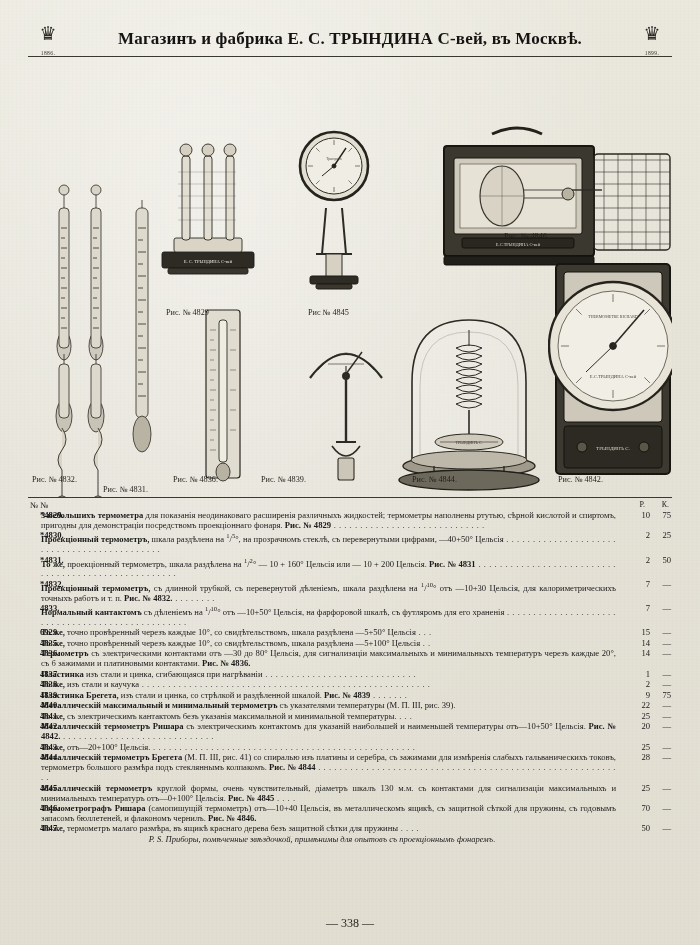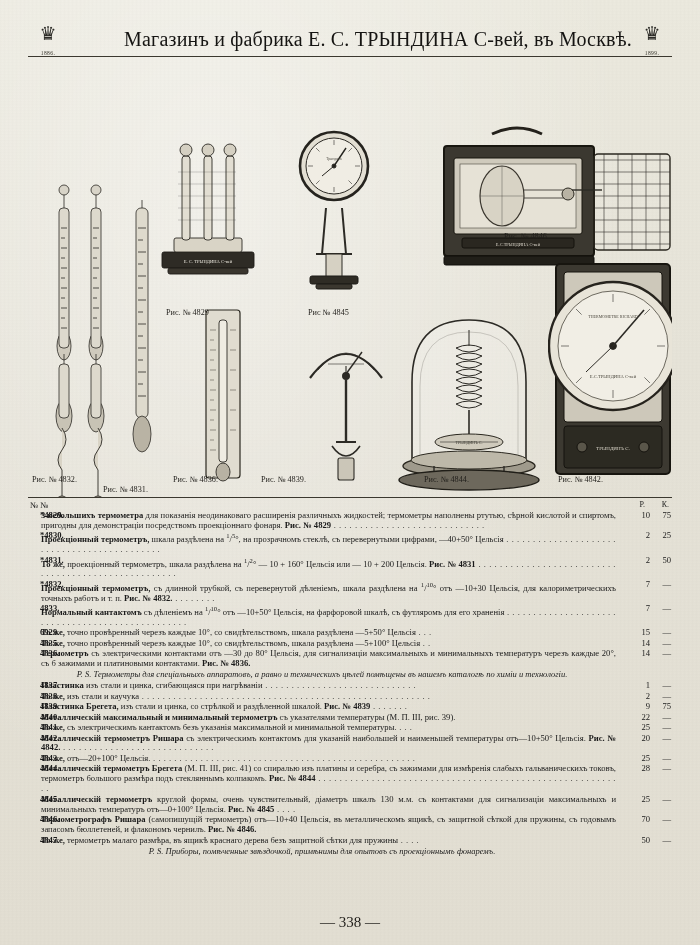--- a/index.html
+++ b/index.html
@@ -34,22 +34,22 @@
   .crest{width:40px;height:34px;position:relative;}
   .crest .bird{
     position:absolute;left:50%;top:2px;transform:translateX(-50%);
     font-size:19px;line-height:19px;color:#2b2a26;
   }
   .crest .yr{
     position:absolute;left:0;right:0;bottom:0;text-align:center;
     font-size:5.5px;letter-spacing:.4px;color:#3a382f;
   }
   .header-title{
-    flex:1;text-align:right;
-    font-size:20px;font-weight:normal;letter-spacing:.2px;color:#151412;
+    flex:1;text-align:center;
+    font-size:17px;font-weight:bold;letter-spacing:.2px;color:#151412;
     white-space:nowrap;
   }
   .rule-top{
     position:absolute;left:28px;top:56px;width:644px;height:0;
     border-top:1.1px solid #3b382f;
   }
 
   
   .plate{
     position:absolute;left:28px;top:58px;width:644px;height:440px;
@@ -91,21 +91,21 @@
   .price .r{position:absolute;right:22px;top:0;text-align:right;}
   .price .k{position:absolute;right:1px;top:0;text-align:center;}
   .ps{
     font-style:italic;text-align:center;font-size:8.5px;line-height:9.8px;
     margin:1px 0 1px 0;padding-right:56px;
   }
   .dots{letter-spacing:.5px;}
 
   .pagenum{
     position:absolute;left:0;right:0;bottom:14px;text-align:center;
-    font-size:15px;color:#201e1a;
+    font-size:12px;color:#201e1a;
   }
 
   .sm{font-size:6.6px;vertical-align:super;}
 </style>
 </head>
 <body>
 
 <div class="page"></div>
 <div class="noise"></div>
 
@@ -295,21 +295,21 @@
       </g>
     </svg>
 
     <div class="cap" style="left:138px;top:250px;">Рис. № 4829</div>
     <div class="cap" style="left:280px;top:250px;">Рис № 4845</div>
     <div class="cap" style="left:476px;top:174px;">Рис. № 4846.</div>
     <div class="cap" style="left:4px;top:417px;">Рис. № 4832.</div>
     <div class="cap" style="left:75px;top:427px;">Рис. № 4831.</div>
     <div class="cap" style="left:145px;top:417px;">Рис. № 4836.</div>
     <div class="cap" style="left:233px;top:417px;">Рис. № 4839.</div>
-    <div class="cap" style="left:396px;top:417px;text-align:center;">Рис. № 4844.</div>
+    <div class="cap" style="left:384px;top:417px;text-align:center;">Рис. № 4844.</div>
     <div class="cap" style="left:530px;top:417px;">Рис. № 4842.</div>
   </div>
 
   <div class="rule-mid"></div>
 
   <div class="colhead">
     <span class="nn">№ №</span>
     <span class="rub">Р.</span>
     <span class="kop">К.</span>
   </div>
@@ -372,21 +372,20 @@
         </span>
       </div>
       <div class="item">
         <span class="num">4836.</span>
         <span class="body"><b>Термометръ</b> съ электрическими контактами отъ —30 до 80° Цельсія, для сигнализаціи максимальныхъ и минимальныхъ температуръ черезъ каждые 20°, съ б зажимами и платиновыми контактами. <b>Рис. № 4836.</b><span class="dots"></span></span>
         <span class="price">
           <span class="r">14</span>
           <span class="k">—</span>
         </span>
       </div>
-      <div class="ps">P. S. Термометры для спеціальныхъ аппаратовъ, а равно и техническихъ цѣлей помѣщены въ нашемъ каталогѣ по химіи и технологіи.</div>
       <div class="item">
         <span class="num">4837.</span>
         <span class="body"><b>Пластинка</b> изъ стали и цинка, сгибающаяся при нагрѣваніи<span class="dots"> . . . . . . . . . . . . . . . . . . . . . . . . . . . . .</span></span>
         <span class="price">
           <span class="r">1</span>
           <span class="k">—</span>
         </span>
       </div>
       <div class="item">
         <span class="num">4838.</span>

